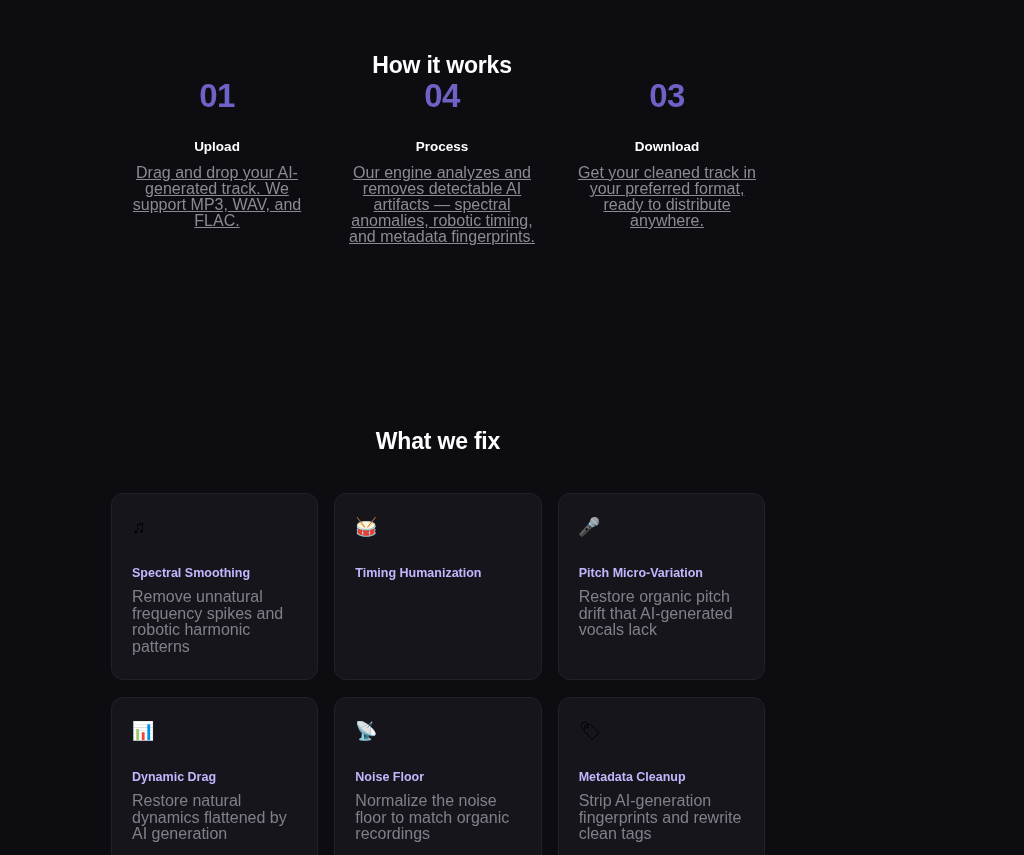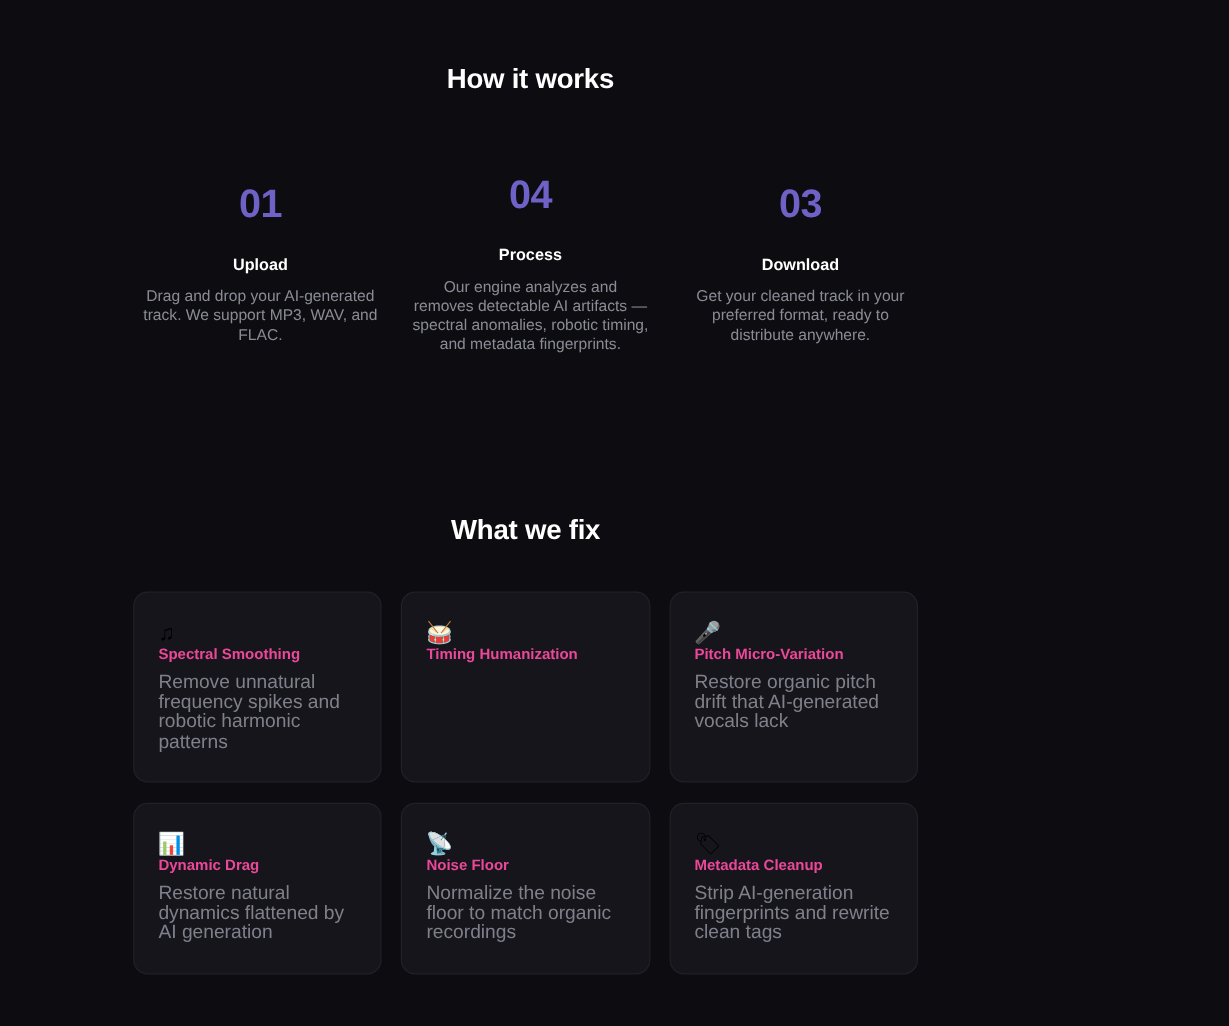--- a/index.html
+++ b/index.html
@@ -36,22 +36,20 @@
   #how-it-works {
     position: absolute;
     top: 52px;
     left: 0;
     width: 884px;
   }
 
   .steps-grid {
     display: flex;
     justify-content: center;
-    margin-top: 66px;
-    align-items: center;
   }
 
   .step {
     width: 225px;
     text-align: center;
     padding: 0 8px;
   }
 
   .step-number {
     color: #6f62c6;
@@ -63,24 +61,25 @@
 
   .step-name {
     color: #ffffff;
     font-size: 13.5px;
     font-weight: bold;
     margin-top: 27px;
   }
 
   .step-desc {
     color: #8b8b95;
-    font-size: 13px;
+    font-size: 16px;
     line-height: 16px;
     margin-top: 11px;
     padding: 0 6px;
+    text-decoration: underline;
   }
 
   
   #what-we-fix {
     position: absolute;
     top: 428px;
     left: 0;
     width: 876px;
   }
 
@@ -103,24 +102,24 @@
   }
 
   .fix-icon {
     font-size: 18px;
     line-height: 22px;
     height: 22px;
     display: block;
   }
 
   .fix-title {
-    color: #ec4899;
+    color: #c4b5fd;
     font-size: 12.5px;
     font-weight: bold;
-    margin-top: 0;
+    margin-top: 28px;
   }
 
   .fix-desc {
     color: #80808b;
     font-size: 16px;
     line-height: 16.5px;
     margin-top: 9px;
   }
 </style>
 </head>

